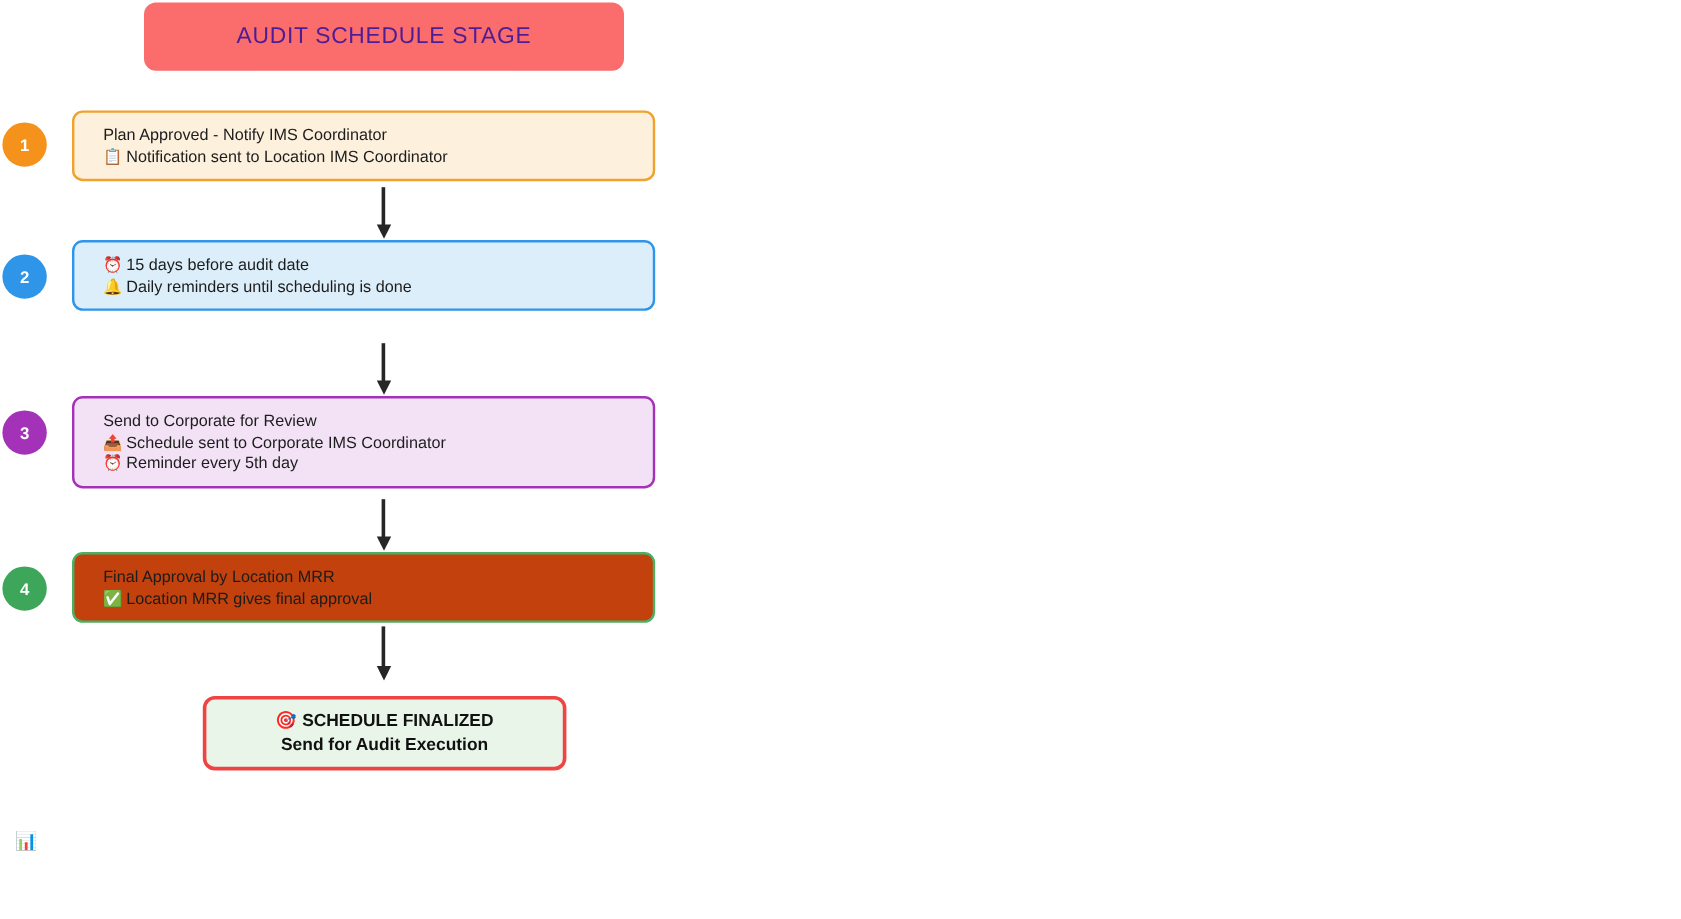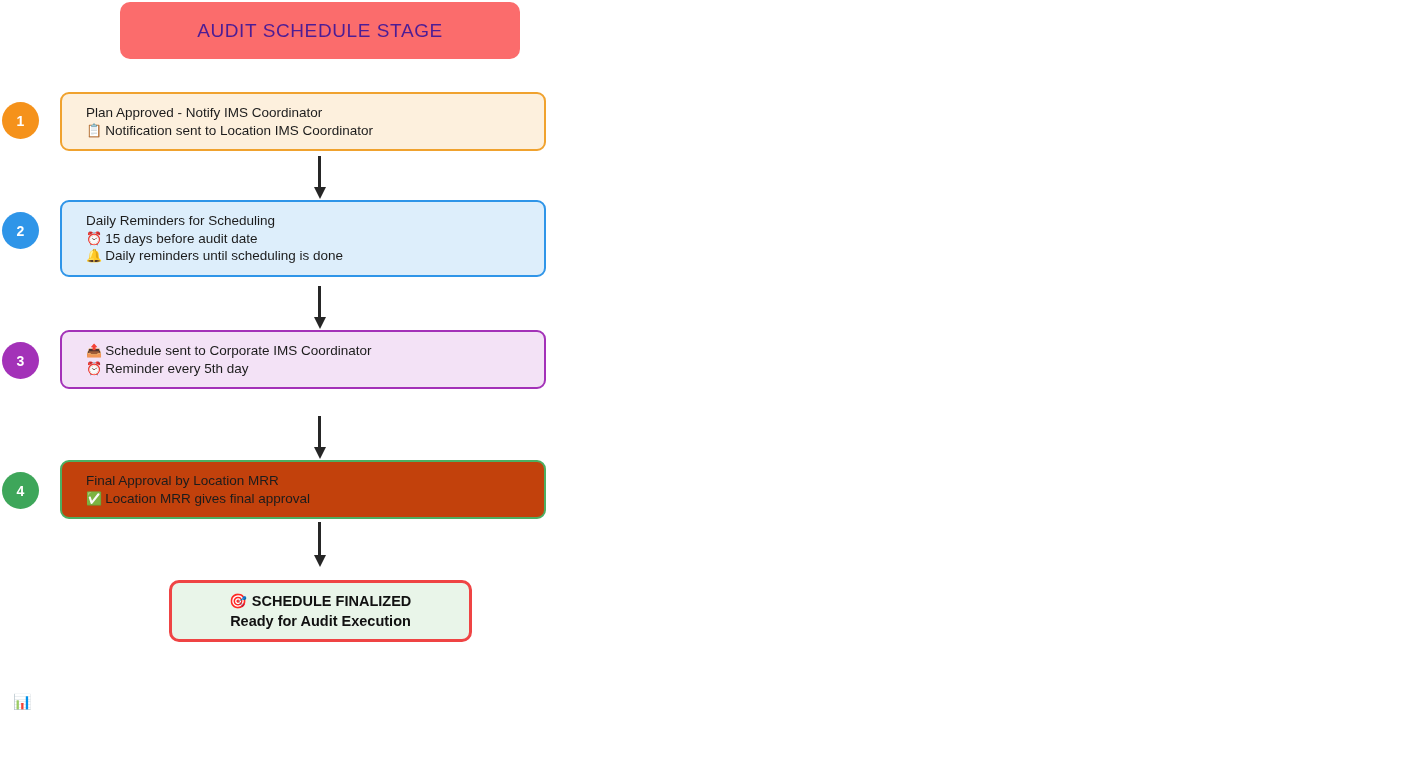--- a/index.html
+++ b/index.html
@@ -154,40 +154,40 @@
 <div class="arrow" style="top:156px;height:44px;">
   <div class="arrow-shaft" style="height:32px;"></div>
   <div class="arrow-head" style="top:31px;"></div>
 </div>
 
 <div class="step" style="top:200px;">
   <div class="step-badge" style="top:12px;background:#2f95e8;">
     <span>2</span>
   </div>
   <div class="step-box" style="top:0;border-color:#2f95e8;background:#ddeefb;">
-    <div class="step-line">Daily Reminders for Scheduling</div>
     <div class="step-line">
       <span class="ico">⏰</span><span>15 days before audit date</span>
     </div>
     <div class="step-line">
       <span class="ico">🔔</span><span>Daily reminders until scheduling is done</span>
     </div>
   </div>
 </div>
 
 <div class="arrow" style="top:286px;height:44px;">
   <div class="arrow-shaft" style="height:32px;"></div>
   <div class="arrow-head" style="top:31px;"></div>
 </div>
 
 <div class="step" style="top:330px;">
   <div class="step-badge" style="top:12px;background:#a332b8;">
     <span>3</span>
   </div>
   <div class="step-box" style="top:0;border-color:#a332b8;background:#f3e2f6;">
+    <div class="step-line">Send to Corporate for Review</div>
     <div class="step-line">
       <span class="ico">📤</span><span>Schedule sent to Corporate IMS Coordinator</span>
     </div>
     <div class="step-line">
       <span class="ico">⏰</span><span>Reminder every 5th day</span>
     </div>
   </div>
 </div>
 
 <div class="arrow" style="top:416px;height:44px;">
@@ -209,16 +209,16 @@
 
 <div class="arrow" style="top:522px;height:46px;">
   <div class="arrow-shaft" style="height:34px;"></div>
   <div class="arrow-head" style="top:33px;"></div>
 </div>
 
 <div class="final-box">
   <div class="final-line">
     <span class="ico">🎯</span><span>SCHEDULE FINALIZED</span>
   </div>
-  <div class="final-line">Ready for Audit Execution</div>
+  <div class="final-line">Send for Audit Execution</div>
 </div>
 
 <div class="footer-icon">📊</div>
 
 </body></html>

